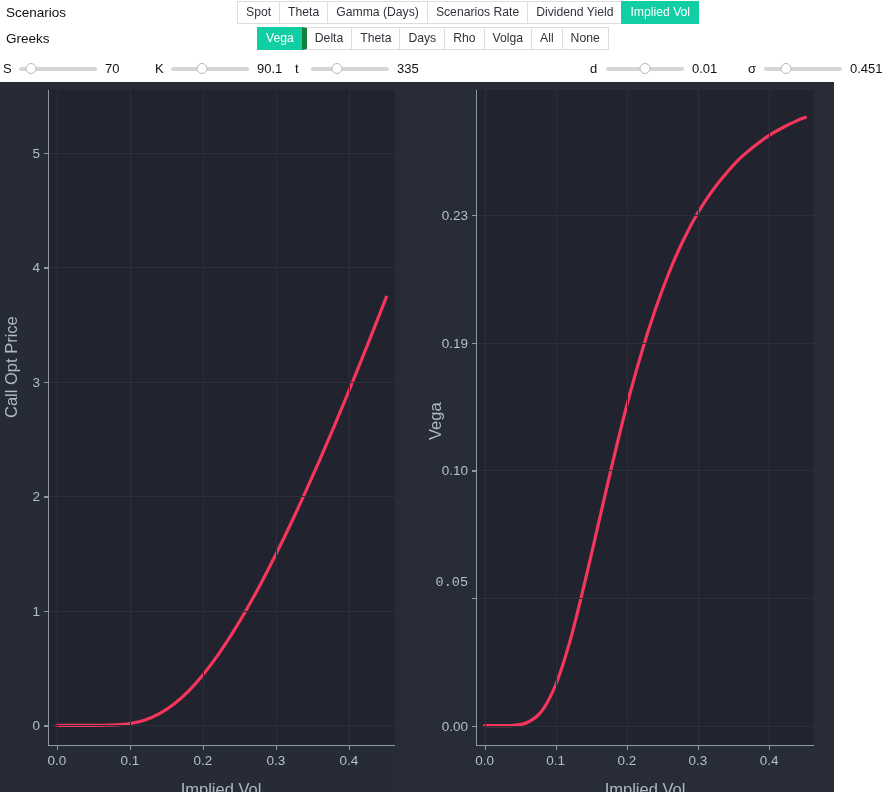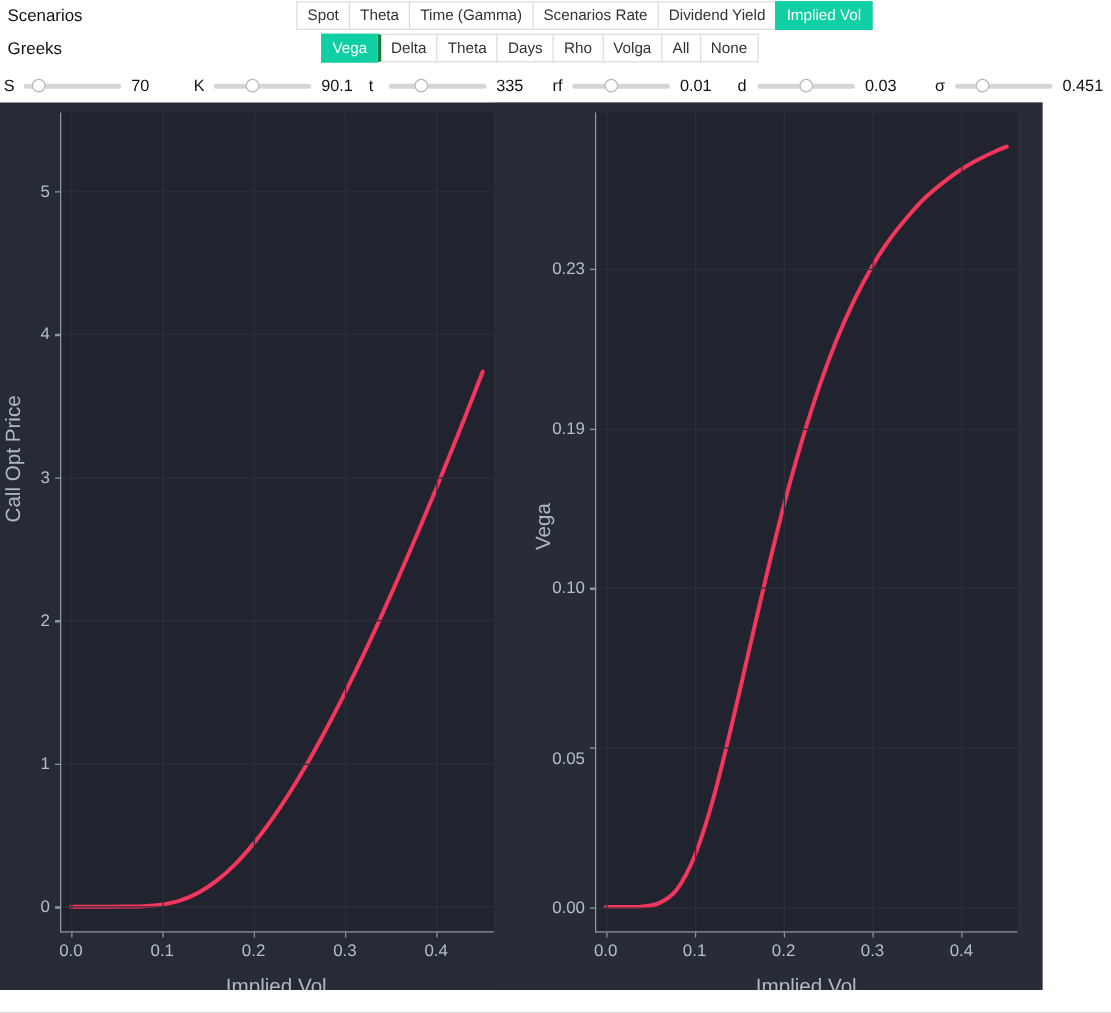--- a/index.html
+++ b/index.html
@@ -72,21 +72,21 @@
     white-space: nowrap;
     cursor: pointer;
     line-height: 1;
   }
   .tbtn:last-child { border-right: 1px solid #dddddd; }
   .tbtn.active {
     background: #11cfa4;
     color: #ffffff;
     border-color: #11cfa4;
   }
-  .tbtn.active + .tbtn { border-left: 3px solid #15803d; }
+  .tbtn.active + .tbtn { border-left: 5px solid #15803d; }
 
   
   .slider-row {
     position: absolute;
     left: 0; top: 55px;
     width: 889px;
     height: 27px;
   }
 
   .slider-unit {
@@ -229,21 +229,21 @@
 
 <div id="app">
 
   <div class="ctrl-panel">
 
     <div class="ctrl-row row-scenarios">
       <span class="row-label">Scenarios</span>
       <div class="btn-group scenarios" id="scenario-buttons">
           <div class="tbtn">Spot</div>
           <div class="tbtn">Theta</div>
-          <div class="tbtn">Time (Gamma)</div>
+          <div class="tbtn">Gamma (Days)</div>
           <div class="tbtn">Scenarios Rate</div>
           <div class="tbtn">Dividend Yield</div>
           <div class="tbtn active">Implied Vol</div>
         </div>
     </div>
 
     <div class="ctrl-row row-greeks">
       <span class="row-label">Greeks</span>
       <div class="btn-group greeks" id="greek-buttons">
           <div class="tbtn active">Vega</div>
@@ -275,35 +275,27 @@
           <span class="su-value">90.1</span>
         </div>
         <div class="slider-unit" style="left: 295px;">
           <span class="su-label">t</span>
           <div class="track-wrap">
             <div class="track"></div>
             <div class="knob" style="left: 33%;"></div>
           </div>
           <span class="su-value">335</span>
         </div>
-        <div class="slider-unit" style="left: 442px;">
-          <span class="su-label">rf</span>
-          <div class="track-wrap">
-            <div class="track"></div>
-            <div class="knob" style="left: 40%;"></div>
-          </div>
-          <span class="su-value">0.01</span>
-        </div>
         <div class="slider-unit" style="left: 590px;">
           <span class="su-label">d</span>
           <div class="track-wrap">
             <div class="track"></div>
             <div class="knob" style="left: 50%;"></div>
           </div>
-          <span class="su-value">0.03</span>
+          <span class="su-value">0.01</span>
         </div>
         <div class="slider-unit" style="left: 748px;">
           <span class="su-label">σ</span>
           <div class="track-wrap">
             <div class="track"></div>
             <div class="knob" style="left: 28%;"></div>
           </div>
           <span class="su-value">0.451</span>
         </div>
       </div>
@@ -374,21 +366,21 @@
           <div class="tick tick-x" style="left: 222.013px;"></div>
           <div class="ticklabel x" style="left: 222.013px;">0.3</div>
           <div class="grid-line grid-v" style="left: 293.171px;"></div>
           <div class="tick tick-x" style="left: 293.171px;"></div>
           <div class="ticklabel x" style="left: 293.171px;">0.4</div>
           <div class="grid-line grid-h" style="top: 635.58px;"></div>
           <div class="tick tick-y" style="top: 635.58px;"></div>
           <div class="ticklabel y" style="top: 635.58px;">0.00</div>
           <div class="grid-line grid-h" style="top: 507.953px;"></div>
           <div class="tick tick-y" style="top: 507.953px;"></div>
-          <div class="ticklabel y" style="top: 517px;">0.05</div>
+          <div class="ticklabel y" style="top: 492px; font-family: Liberation Mono, monospace;">0.05</div>
           <div class="grid-line grid-h" style="top: 380.327px;"></div>
           <div class="tick tick-y" style="top: 380.327px;"></div>
           <div class="ticklabel y" style="top: 380.327px;">0.10</div>
           <div class="grid-line grid-h" style="top: 252.7px;"></div>
           <div class="tick tick-y" style="top: 252.7px;"></div>
           <div class="ticklabel y" style="top: 252.7px;">0.19</div>
           <div class="grid-line grid-h" style="top: 125.074px;"></div>
           <div class="tick tick-y" style="top: 125.074px;"></div>
           <div class="ticklabel y" style="top: 125.074px;">0.23</div>
           <div class="spine spine-left"></div>

